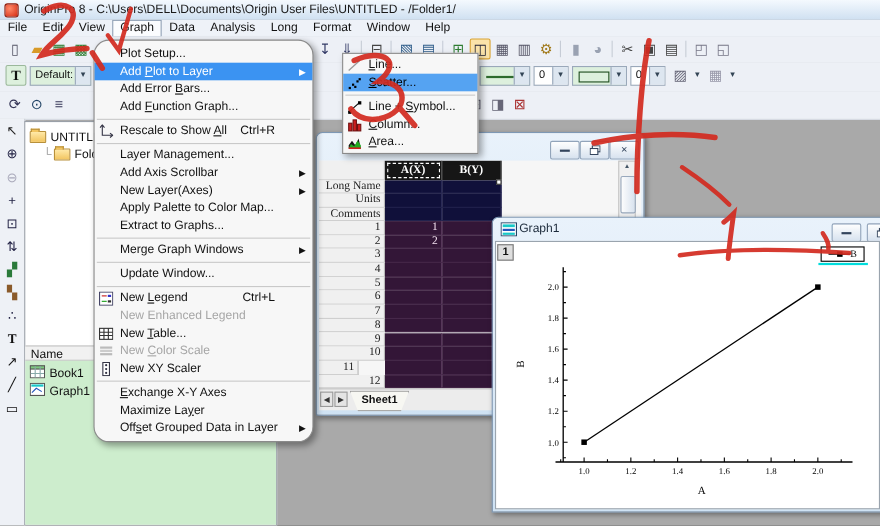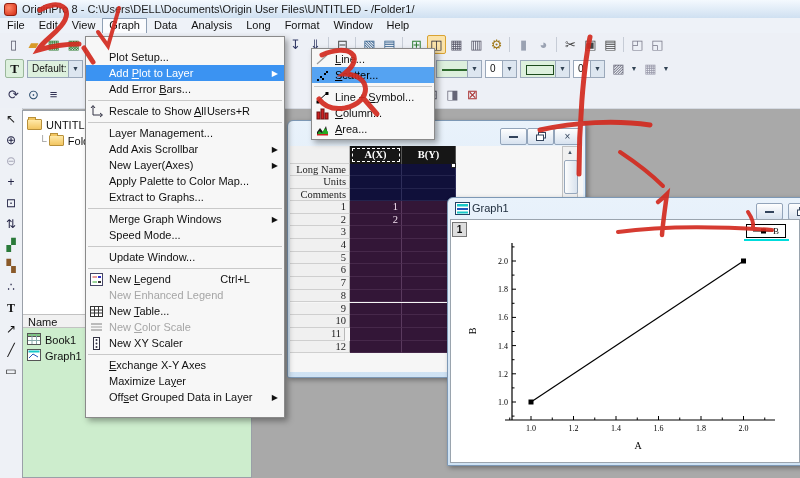--- a/index.html
+++ b/index.html
@@ -227,35 +227,40 @@
         <div class="wcell dcell dplum" style="left: 112px; top: 131.1px; width: 54px; height: 12.7px;"></div>
         <div class="wcell rowhdr" style="left: 0px; top: 143.8px; width: 60px; height: 12.7px;">8</div>
         <div class="wcell dcell dplum" style="left: 60px; top: 143.8px; width: 52px; height: 12.7px;"></div>
         <div class="wcell dcell dplum" style="left: 112px; top: 143.8px; width: 54px; height: 12.7px;"></div>
         <div class="wcell rowhdr" style="left: 0px; top: 156.5px; width: 60px; height: 12.7px;">9</div>
         <div class="wcell dcell dplum" style="left: 60px; top: 156.5px; width: 52px; height: 12.7px;"></div>
         <div class="wcell dcell dplum" style="left: 112px; top: 156.5px; width: 54px; height: 12.7px;"></div>
         <div class="wcell rowhdr" style="left: 0px; top: 169.2px; width: 60px; height: 12.7px;">10</div>
         <div class="wcell dcell dplum" style="left: 60px; top: 169.2px; width: 52px; height: 12.7px;"></div>
         <div class="wcell dcell dplum" style="left: 112px; top: 169.2px; width: 54px; height: 12.7px;"></div>
-        <div class="wcell rowhdr" style="left: 0px; top: 181.9px; width: 55px; height: 12.7px;">11</div>
+        <div class="wcell rowhdr" style="left: 0px; top: 181.9px; width: 36px; height: 12.7px;">11</div>
         <div class="wcell dcell dplum" style="left: 60px; top: 181.9px; width: 52px; height: 12.7px;"></div>
         <div class="wcell dcell dplum" style="left: 112px; top: 181.9px; width: 54px; height: 12.7px;"></div>
         <div class="wcell rowhdr" style="left: 0px; top: 194.6px; width: 60px; height: 12.7px;">12</div>
         <div class="wcell dcell dplum" style="left: 60px; top: 194.6px; width: 52px; height: 12.7px;"></div>
         <div class="wcell dcell dplum" style="left: 112px; top: 194.6px; width: 54px; height: 12.7px;"></div>
       </div>
   </div>
 
   <div class="sb" style="left:562px;top:146px;width:16px;height:206px;">
     <div class="sb-arrow" style="top:0;left:0;">▲</div>
     <div class="sb-thumb" style="left:1px;top:13px;width:12px;height:32px;"></div>
     <div class="sb-arrow" style="bottom:0;left:0;">▼</div>
   </div>
 
+  <div class="tabbar">
+    <div class="navbtn" style="left:1px;">◀</div>
+    <div class="navbtn" style="left:14px;">▶</div>
+    <div class="sheettab">Sheet1</div>
+  </div>
 
   <div class="abs" style="left:451px;top:163px;width:5px;height:5px;background:#fff;border:1px solid #222;box-sizing:border-box;"></div>
 
   <div class="abs win" style="left:447px;top:197px;width:360px;height:269px;border-radius:6px 6px 0 0;z-index:20;">
     <svg class="abs" style="left:7px;top:4px;" width="15" height="13">
       <rect x="0.5" y="0.5" width="14" height="12" fill="#fff" stroke="#246"></rect>
       <rect x="2" y="2" width="11" height="2.5" fill="#18c8c8"></rect>
       <rect x="2" y="6" width="11" height="2" fill="#2255bb"></rect>
       <rect x="2" y="9.5" width="11" height="2" fill="#18c8c8"></rect>
     </svg>
@@ -321,41 +326,44 @@
   <div class="layer-btn" style="z-index: 23; left: 452px; top: 222px;">1</div>
   <div class="legend" style="z-index:23;">
     <svg width="20" height="8">
       <line x1="0" y1="4" x2="20" y2="4" stroke="#000" stroke-width="1"></line>
       <rect x="8" y="1.5" width="5" height="5" fill="#000"></rect>
     </svg>
     <span>B</span>
   </div>
   <div class="legend-sel" style="z-index:23;"></div>
 
-  <div class="abs menu-pop" id="menu" style="left:85px;top:36px;width:198px;padding:12px 0;">
+  <div class="abs menu-pop" id="menu" style="left:85px;top:36px;width:198px;padding:4px 0;border-radius:14px;">
       <div class="mi">
         <span>Plot Setup...</span>
       </div>
       <div class="mi hl">
         <span>Add <u>P</u>lot to Layer</span>
         <span class="sub">▶</span>
       </div>
       <div class="mi">
         <span>Add Error <u>B</u>ars...</span>
       </div>
+      <div class="mi">
+        <span>Add <u>F</u>unction Graph...</span>
+      </div>
       <div class="msep"></div>
       <div class="mi">
         <span class="ic">
           <svg width="13" height="13">
             <path d="M3,1 L3,10 L12,10" stroke="#334" fill="none"></path>
             <path d="M1,3 L3,0.5 L5,3 M10,8 L12.5,10 L10,12" stroke="#334" fill="none"></path>
           </svg>
         </span>
         <span>Rescale to Show <u>A</u>ll</span>
-        <span class="short">Users+R</span>
+        <span class="short">Ctrl+R</span>
       </div>
       <div class="msep"></div>
       <div class="mi">
         <span>Layer Management...</span>
       </div>
       <div class="mi">
         <span>Add Axis Scrollbar</span>
         <span class="sub">▶</span>
       </div>
       <div class="mi">
@@ -365,23 +373,20 @@
       <div class="mi">
         <span>Apply Palette to Color Map...</span>
       </div>
       <div class="mi">
         <span>Extract to Graphs...</span>
       </div>
       <div class="msep"></div>
       <div class="mi">
         <span>Merge Graph Windows</span>
         <span class="sub">▶</span>
-      </div>
-      <div class="mi">
-        <span>Speed Mode...</span>
       </div>
       <div class="msep"></div>
       <div class="mi">
         <span>Update Window...</span>
       </div>
       <div class="msep"></div>
       <div class="mi">
         <span class="ic">
           <svg width="13" height="13">
             <rect x="0.5" y="0.5" width="12" height="12" fill="#fff" stroke="#446"></rect>

